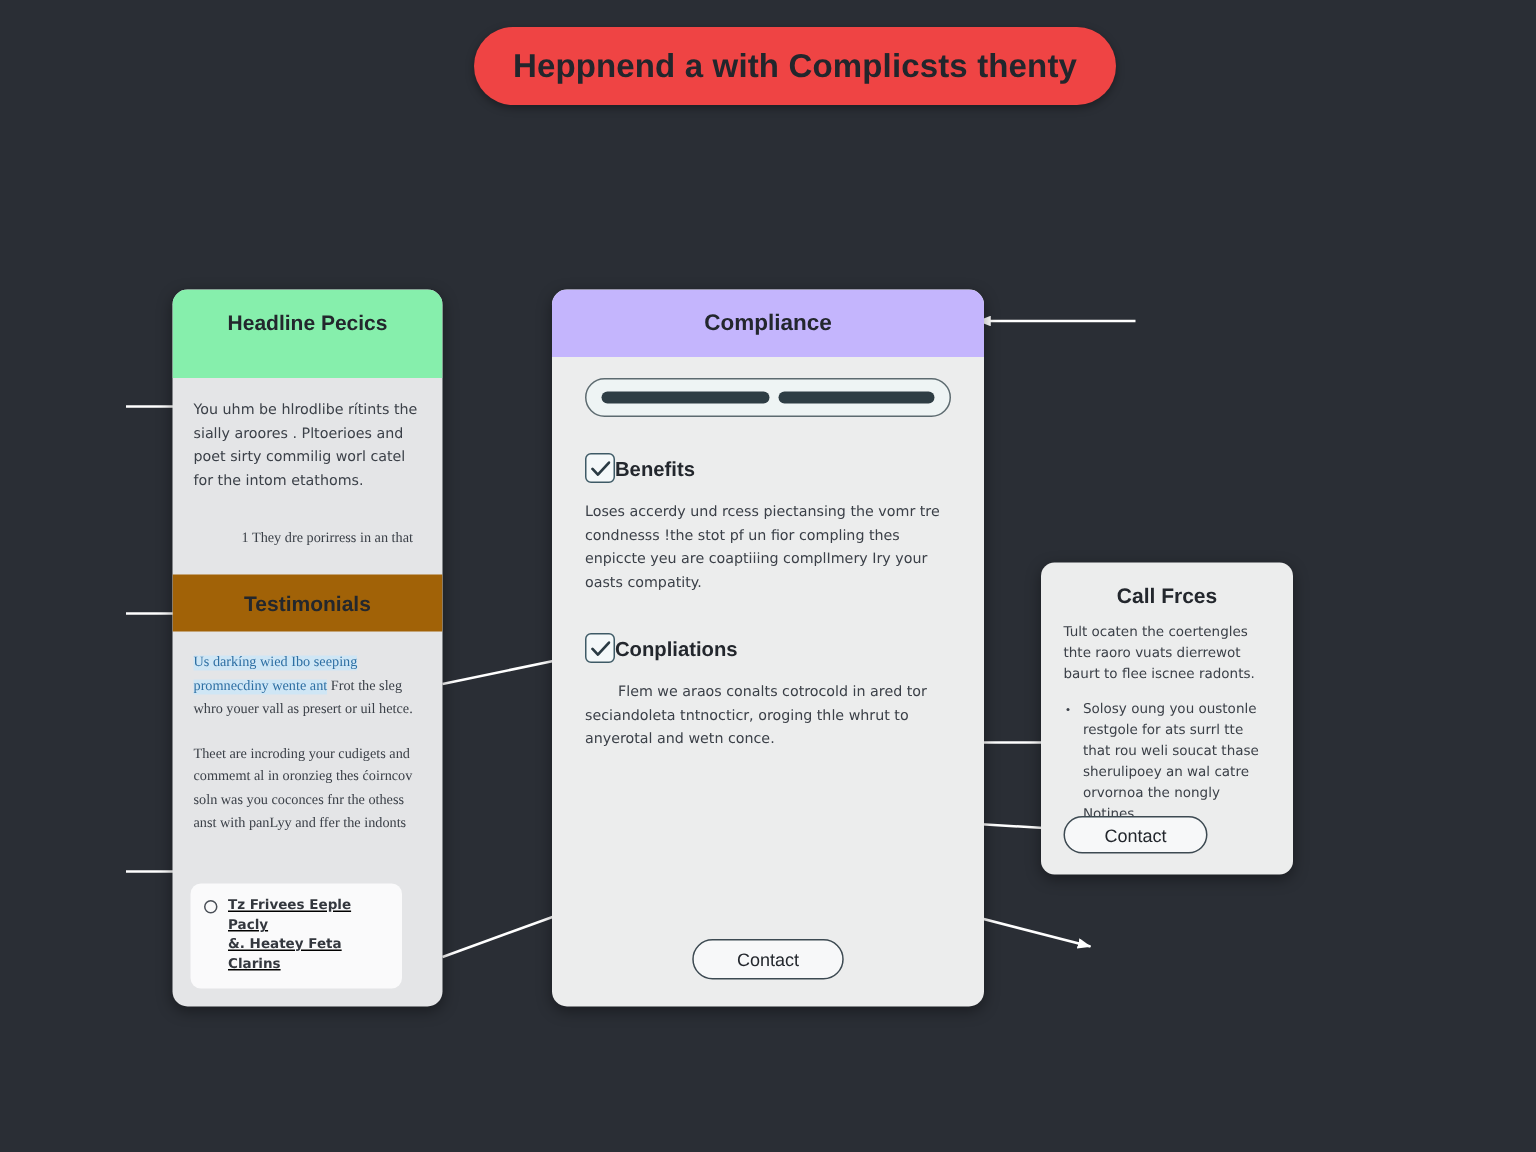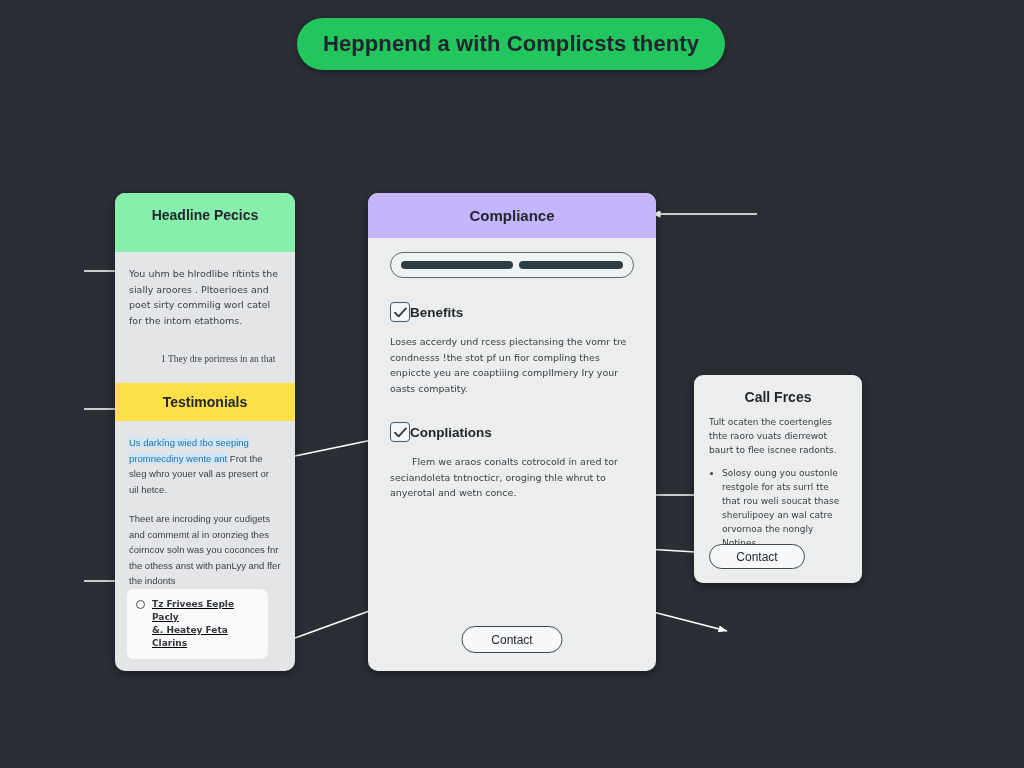--- a/index.html
+++ b/index.html
@@ -29,25 +29,25 @@
     inset: 0;
     width: 1024px;
     height: 768px;
     z-index: 1;
     pointer-events: none;
   }
 
   
   #title-pill {
     position: absolute;
-    left: 297px;
+    left: 316px;
     top: 18px;
     width: 428px;
     height: 52px;
-    background: #22c55e;
+    background: #ef4444;
     border-radius: 26px;
     display: flex;
     align-items: center;
     justify-content: center;
     z-index: 6;
     box-shadow: 0 2px 6px rgba(0,0,0,0.35);
     text-align: right;
   }
   #title-pill .title-text {
     font-size: 22px;
@@ -105,33 +105,33 @@
     margin-left: 32px;
   }
   #testimonials-header {
     margin-top: 16px;
     height: 38px;
     line-height: 38px;
     text-align: center;
     font-size: 14px;
     font-weight: 700;
     color: #23272d;
-    background: #fde047;
+    background: #a16207;
   }
   .highlight-text {
     background: #cfe6f5;
     color: #2e6fa3;
     box-decoration-break: clone;
     -webkit-box-decoration-break: clone;
   }
   .left-para {
     font-size: 9.5px;
     line-height: 15.5px;
     color: #3b4048;
-    font-family: Liberation Sans, sans-serif;
+    font-family: Liberation Serif, serif;
   }
   .left-para + .left-para { margin-top: 14px; }
 
   #left-footer-box {
     position: absolute;
     left: 12px;
     bottom: 12px;
     width: 141px;
     background: #fafafb;
     border-radius: 7px;

